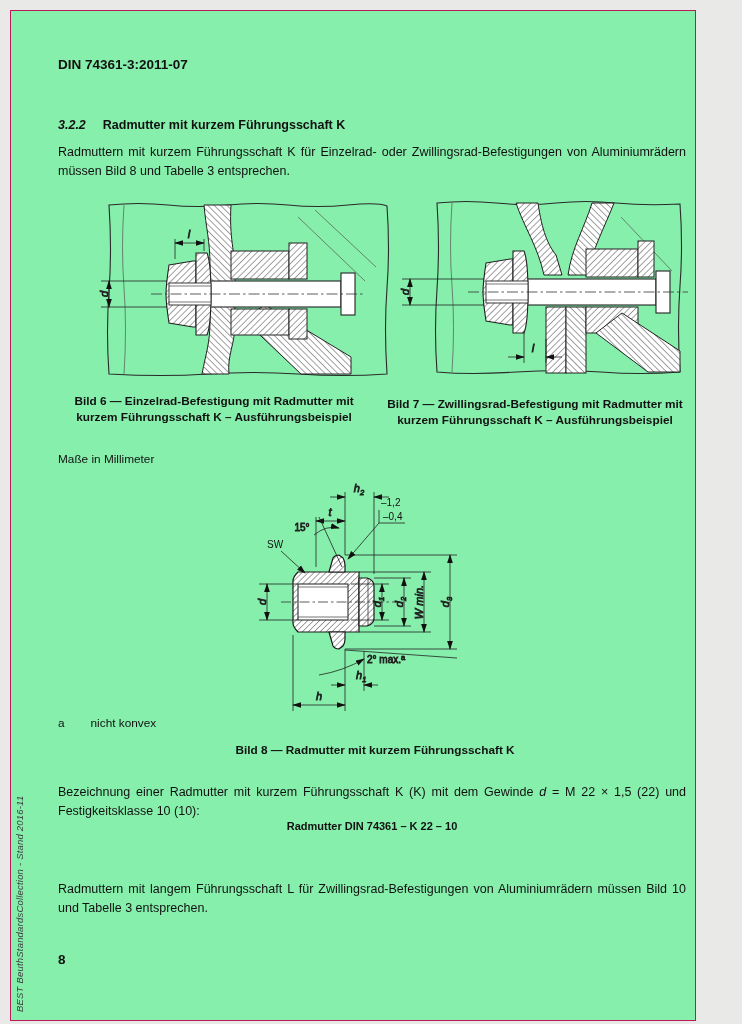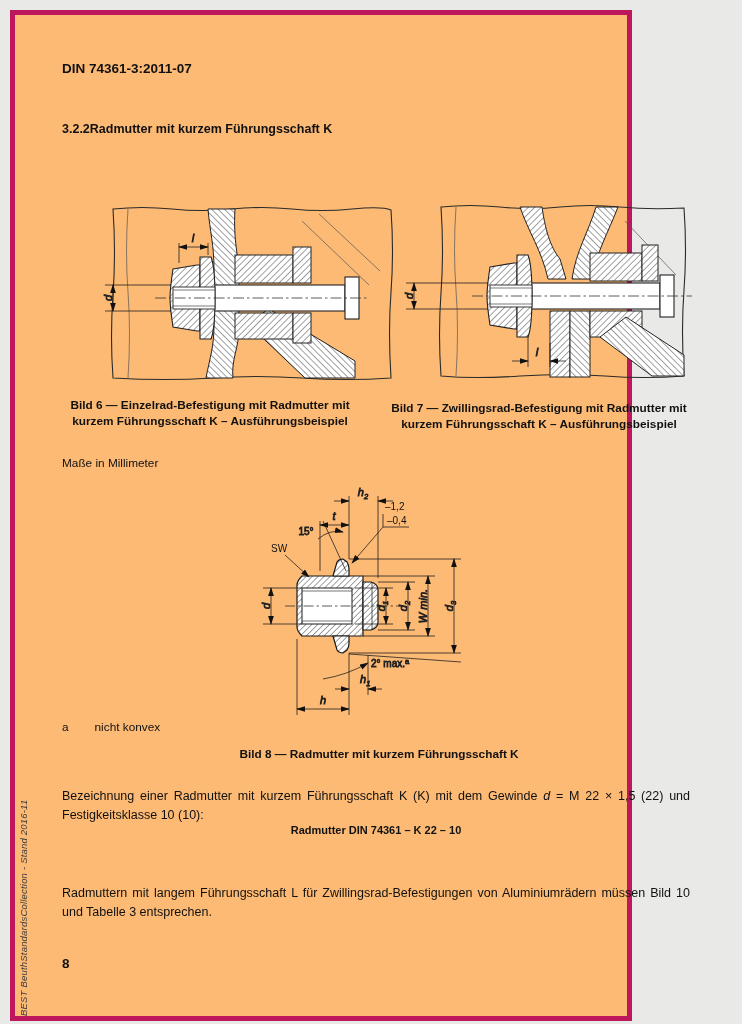--- a/index.html
+++ b/index.html
@@ -3,40 +3,40 @@
 <meta charset="utf-8">
 <style>
   html,body{margin:0;padding:0;}
   body{
     width:742px;height:1024px;position:relative;
     background:#e9e9e7;
     font-family:"Liberation Sans","DejaVu Sans",sans-serif;
     color:#111; overflow:hidden;
   }
   .page{
-    position:absolute;left:10px;top:10px;width:622px;height:1011px;
-    background:#fdba74;border:5px solid #be185d;box-sizing:border-box;
+    position:absolute;left:10px;top:10px;width:686px;height:1011px;
+    background:#86efac;border:1px solid #be185d;box-sizing:border-box;
   }
   .abs{position:absolute;}
   .doc-header{left:47px;top:46px;font-size:13.5px;font-weight:bold;}
-  .h-num{font-weight:bold;}
+  .h-num{font-weight:bold;margin-right:17px;font-style:italic;}
   .h-sec{font-size:12.5px;font-weight:bold;}
   .sec-322{left:47px;top:104px;}
   .sec-323{left:47px;top:842px;}
   .para{
     left:47px;width:628px;font-size:12.5px;line-height:19px;
     text-align:justify;text-align-last:left;
   }
   .p-322{top:132px;}
   .p-bez{top:772px;}
   .p-323{top:869px;}
   .fig-caption{
     font-size:11.8px;font-weight:bold;text-align:center;line-height:16px;
   }
-  .cap6{left:36px;top:382px;width:318px;}
+  .cap6{left:44px;top:382px;width:318px;}
   .cap7{left:358px;top:385px;width:332px;}
   .cap8{left:50px;top:731px;width:628px;}
   .units-note{left:47px;top:441px;width:628px;text-align:left;padding-right:54px;font-size:11.8px;box-sizing:border-box;}
   .footnote{left:47px;top:705px;font-size:11.8px;}
   .footnote .fn-text{margin-left:26px;}
   .designation-line{left:47px;top:809px;width:628px;text-align:center;font-size:11px;font-weight:bold;}
   .page-number{left:47px;top:941px;font-size:13.5px;font-weight:bold;}
   .sidebar-vertical{
     left:3px;top:1001px;transform-origin:0 0;transform:rotate(-90deg);
     white-space:nowrap;font-size:9.5px;font-style:italic;color:#3c3c3c;letter-spacing:0.2px;
@@ -50,20 +50,21 @@
 <body>
 
 <div class="page">
 
   <div class="abs doc-header">DIN 74361-3:2011-07</div>
 
   <div class="abs sec-322">
     <span class="h-num h-sec">3.2.2</span><span class="h-sec">Radmutter mit kurzem Führungsschaft K</span>
   </div>
 
+  <div class="abs para p-322">Radmuttern mit kurzem Führungsschaft K für Einzelrad- oder Zwillingsrad-Befestigungen von Aluminiumrädern müssen Bild 8 und Tabelle 3 entsprechen.</div>
 
   <div class="abs" style="left:82px;top:182px;">
   <svg width="300" height="196" viewBox="0 0 300 196">
     <defs>
       <pattern id="h6" patternUnits="userSpaceOnUse" width="4.5" height="4.5" patternTransform="rotate(45)">
         <rect width="4.5" height="4.5" fill="#fff"></rect>
             <line x1="0" y1="0" x2="0" y2="4.5" stroke="#222" stroke-width="0.85"></line>
       </pattern>
       <pattern id="h6r" patternUnits="userSpaceOnUse" width="4.5" height="4.5" patternTransform="rotate(-45)">
         <rect width="4.5" height="4.5" fill="#fff"></rect>

